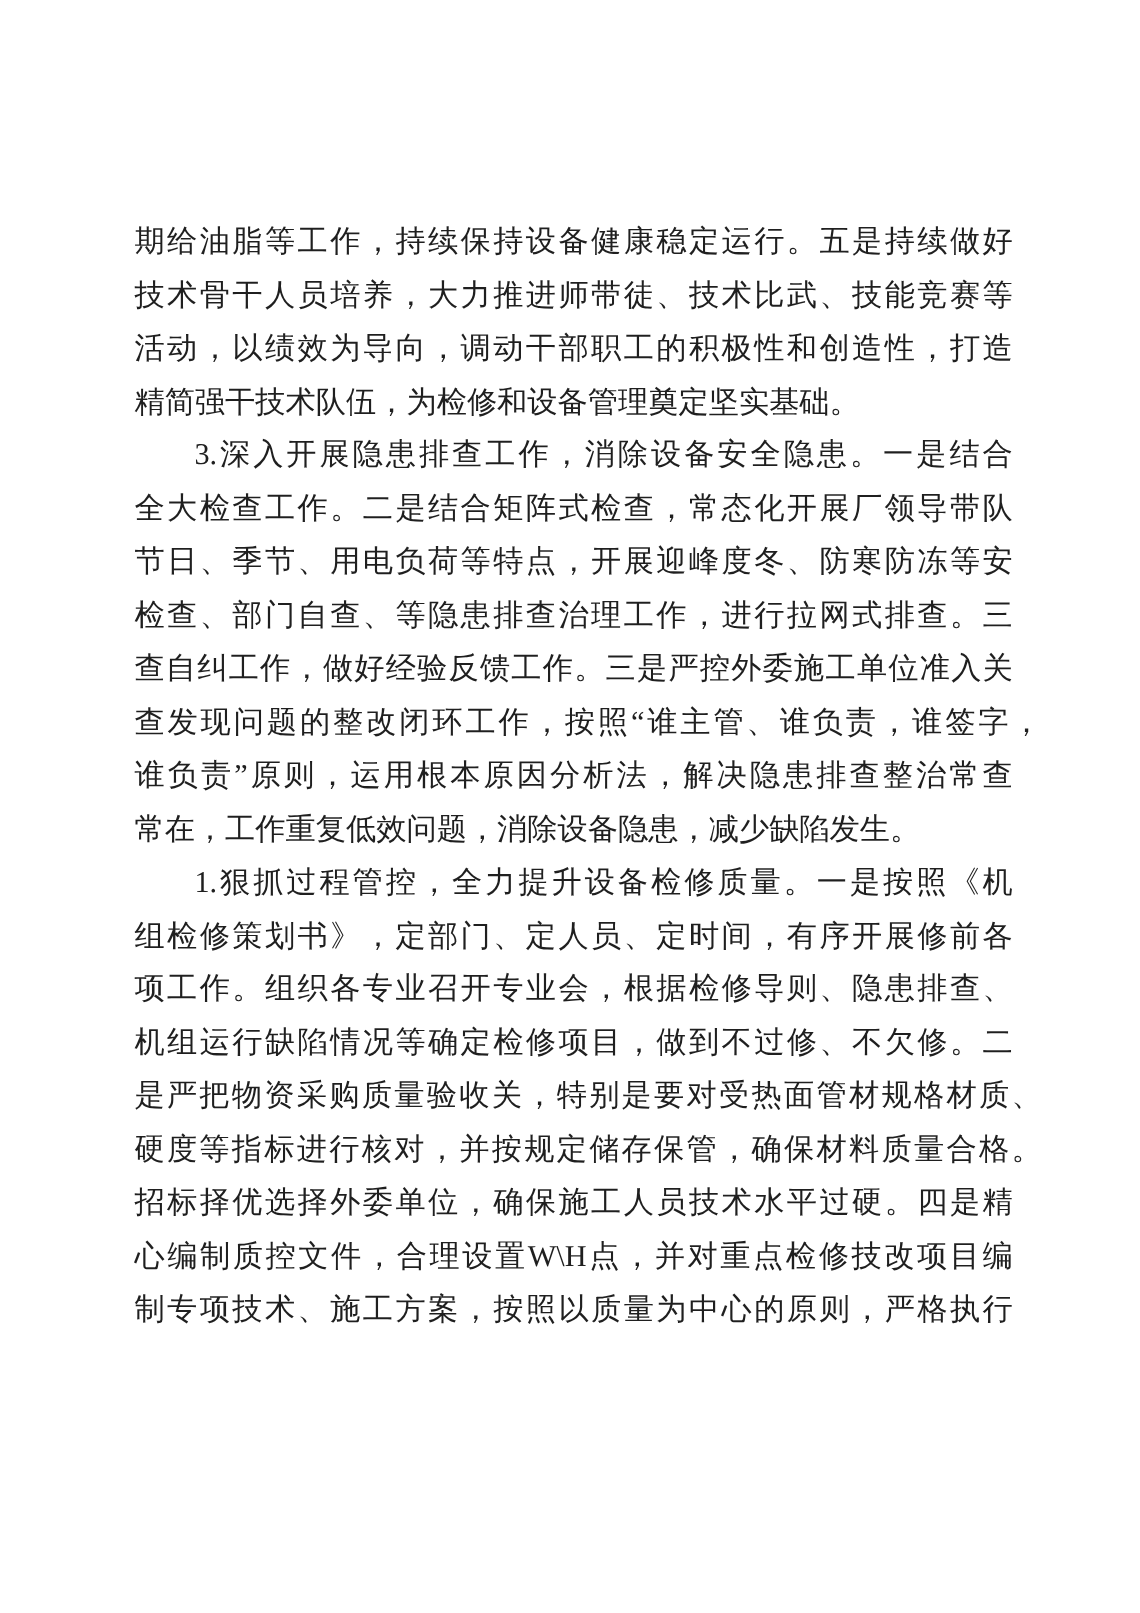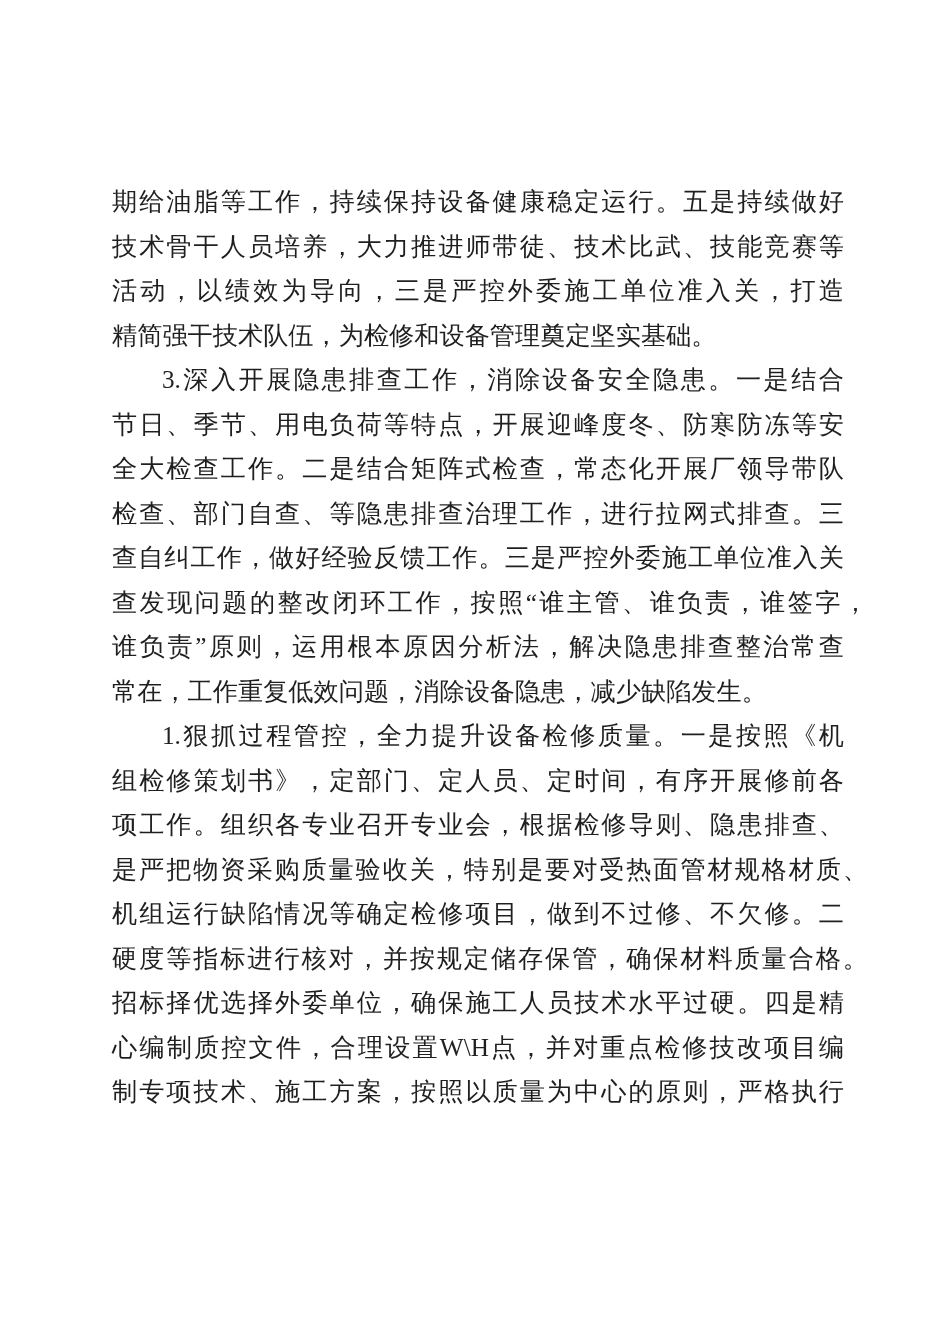--- a/index.html
+++ b/index.html
@@ -59,41 +59,41 @@
 </style>
 </head>
 <body>
 
 <div class="page">
   <div class="textblock">
 
     <div class="para">
       <div class="line">期给油脂等工作，持续保持设备健康稳定运行。五是持续做好</div>
       <div class="line">技术骨干人员培养，大力推进师带徒、技术比武、技能竞赛等</div>
-      <div class="line">活动，以绩效为导向，三是严控外委施工单位准入关，打造</div>
+      <div class="line">活动，以绩效为导向，调动干部职工的积极性和创造性，打造</div>
       <div class="line end">精简强干技术队伍，为检修和设备管理奠定坚实基础。</div>
     </div>
 
     <div class="para">
       <div class="line indent">3.深入开展隐患排查工作，消除设备安全隐患。一是结合</div>
+      <div class="line">全大检查工作。二是结合矩阵式检查，常态化开展厂领导带队</div>
       <div class="line">节日、季节、用电负荷等特点，开展迎峰度冬、防寒防冻等安</div>
-      <div class="line">全大检查工作。二是结合矩阵式检查，常态化开展厂领导带队</div>
       <div class="line">检查、部门自查、等隐患排查治理工作，进行拉网式排查。三</div>
       <div class="line">查自纠工作，做好经验反馈工作。三是严控外委施工单位准入关</div>
       <div class="line hang">查发现问题的整改闭环工作，按照“谁主管、谁负责，谁签字，</div>
       <div class="line">谁负责”原则，运用根本原因分析法，解决隐患排查整治常查</div>
       <div class="line end">常在，工作重复低效问题，消除设备隐患，减少缺陷发生。</div>
     </div>
 
     <div class="para">
       <div class="line indent">1.狠抓过程管控，全力提升设备检修质量。一是按照《机</div>
       <div class="line">组检修策划书》，定部门、定人员、定时间，有序开展修前各</div>
       <div class="line">项工作。组织各专业召开专业会，根据检修导则、隐患排查、</div>
+      <div class="line">机组运行缺陷情况等确定检修项目，做到不过修、不欠修。二</div>
       <div class="line hang">是严把物资采购质量验收关，特别是要对受热面管材规格材质、</div>
-      <div class="line">机组运行缺陷情况等确定检修项目，做到不过修、不欠修。二</div>
       <div class="line hang">硬度等指标进行核对，并按规定储存保管，确保材料质量合格。</div>
       <div class="line">招标择优选择外委单位，确保施工人员技术水平过硬。四是精</div>
       <div class="line">心编制质控文件，合理设置W\H点，并对重点检修技改项目编</div>
       <div class="line">制专项技术、施工方案，按照以质量为中心的原则，严格执行</div>
     </div>
 
   </div>
 </div>
 
 </body></html>

